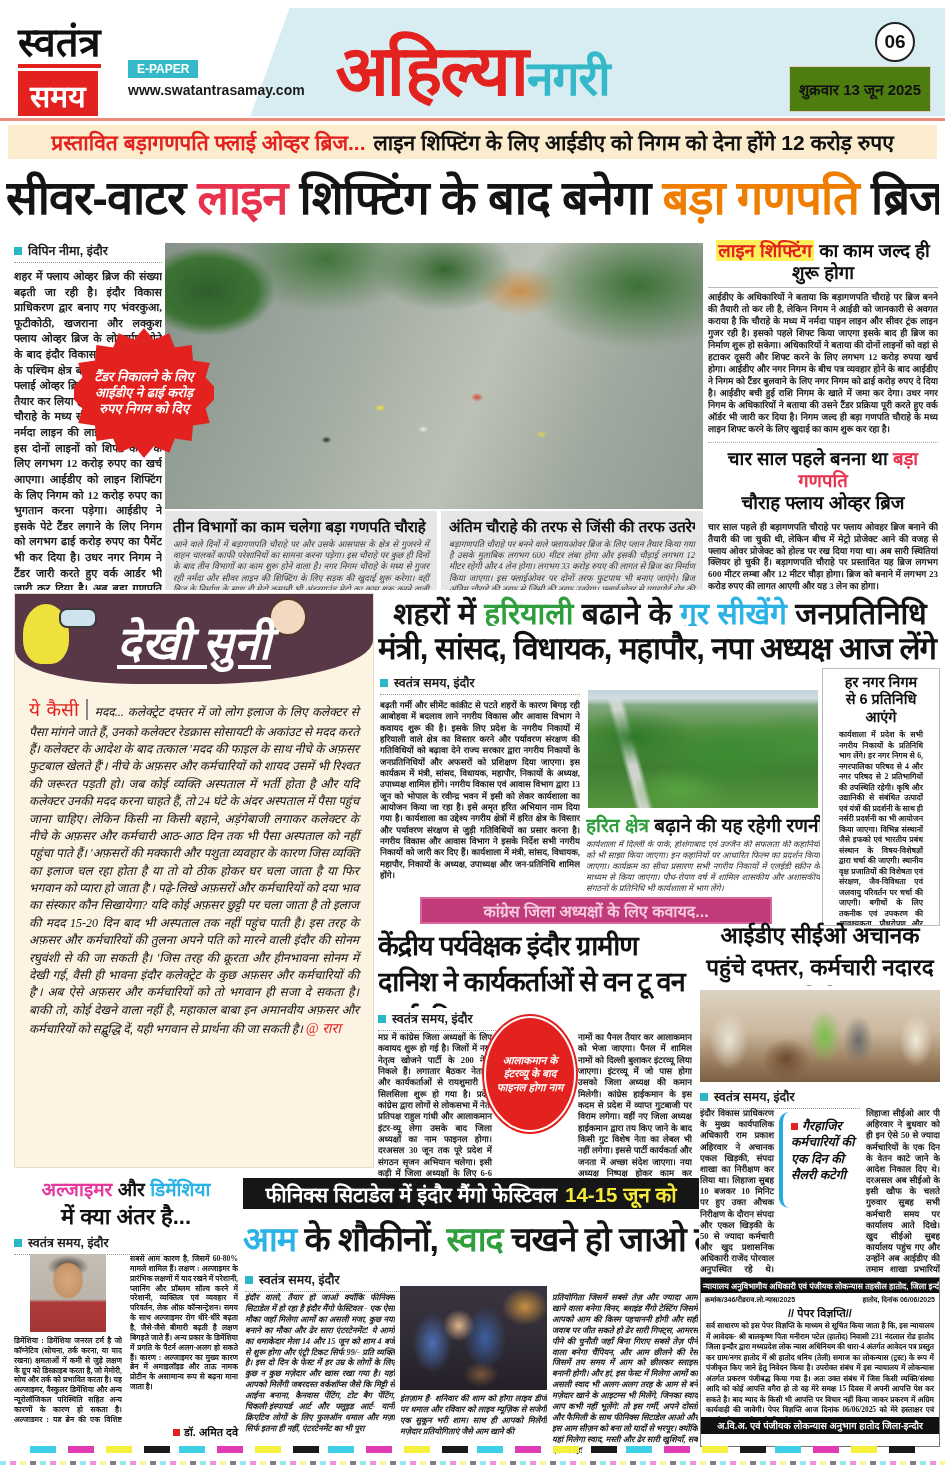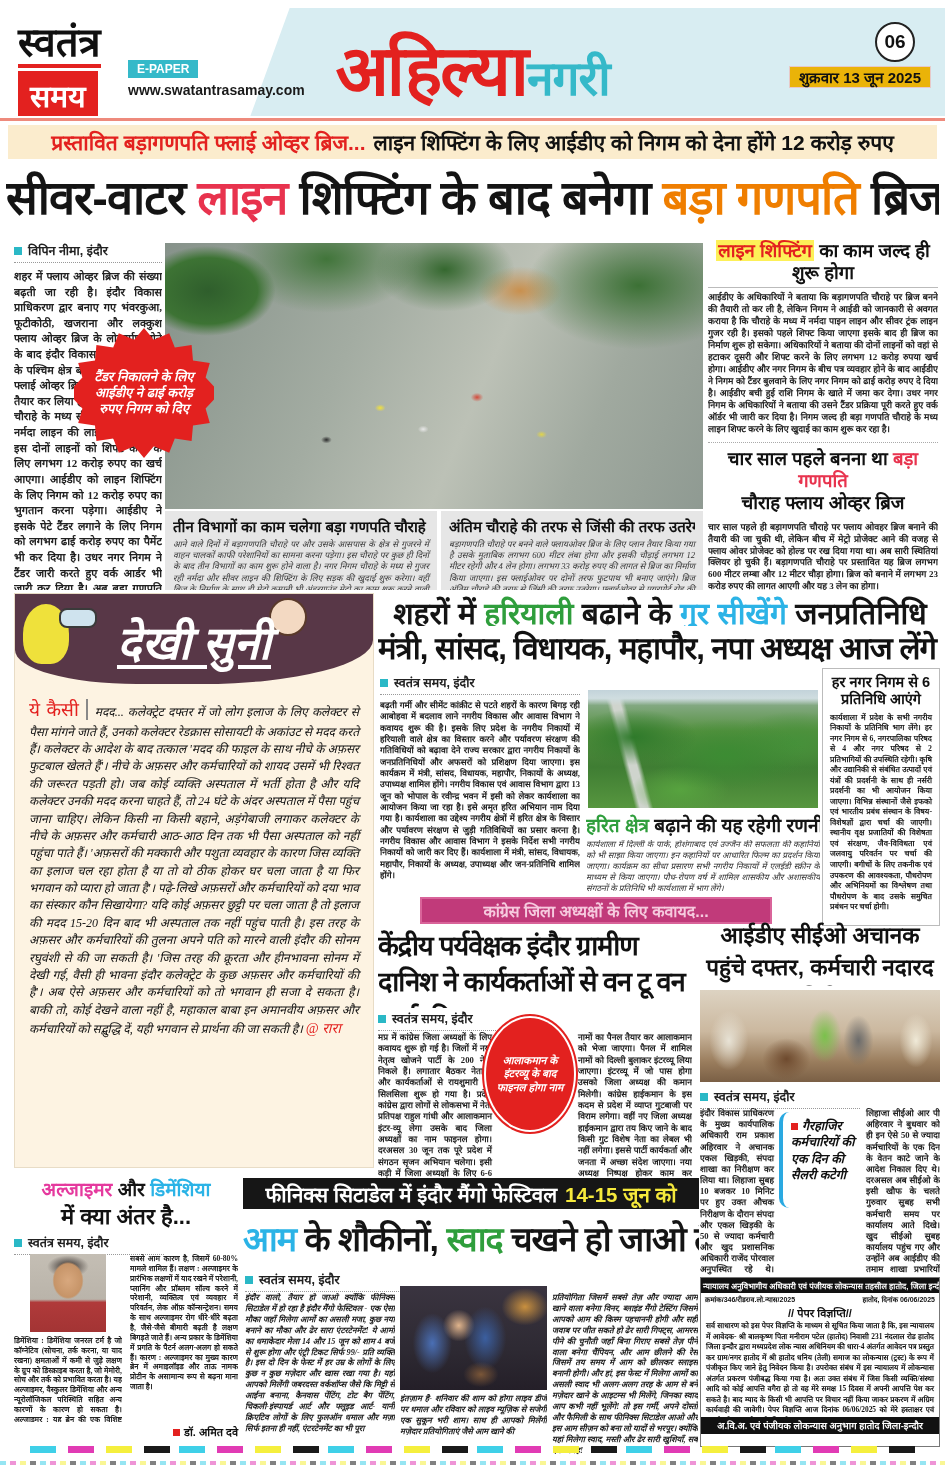--- a/index.html
+++ b/index.html
@@ -16,21 +16,21 @@
   .logo{top:14px;left:18px;line-height:1;}
   .logo .l1{font-size:40px;font-weight:bold;color:#101010;border-bottom:4px solid #e3211f;padding-bottom:2px;display:inline-block;}
   .logo .l2{display:block;margin-top:3px;background:#e3211f;color:#fff;font-weight:bold;font-size:30px;padding:11px 12px;width:fit-content;}
   .epaper{top:52px;left:128px;background:#35b9c9;color:#fff;font-weight:bold;font-size:12px;padding:2px 9px;}
   .website{top:74px;left:128px;font-weight:bold;font-size:14px;color:#1a1a1a;}
   .edition{top:12px;left:50%;transform:translateX(-50%);white-space:nowrap;}
   .edition .e1{font-size:70px;font-weight:bold;color:#e3211f;letter-spacing:-2px;}
   .edition .e2{font-size:48px;font-weight:bold;color:#35b9c9;letter-spacing:-1px;}
   .pagenum{top:14px;right:30px;width:36px;height:36px;border:2px solid #222;border-radius:50%;background:#fff;
            display:flex;align-items:center;justify-content:center;font-weight:bold;font-size:19px;}
-  .datebox{top:58px;right:14px;background:#eab308;border:1px solid #e6c9c9;padding:0 9px;font-weight:bold;font-size:15px;}
+  .datebox{top:58px;right:14px;background:#4d7c0f;border:1px solid #e6c9c9;padding:12px 9px;font-weight:bold;font-size:15px;}
   .red-rule{top:118px;left:0;right:0;height:0;border-top:3px solid #ee8a7c;}
 
   
   .kicker{top:125px;left:8px;right:8px;height:34px;background:#fbeccd;display:flex;align-items:center;justify-content:center;
           font-size:21px;font-weight:bold;white-space:nowrap;overflow:hidden;}
   .kicker .kr{color:#e3211f;margin-right:8px;}
   .main-headline{top:161px;left:6px;right:6px;height:74px;text-align:center;font-size:47px;font-weight:bold;
                  letter-spacing:-1px;white-space:nowrap;overflow:hidden;line-height:74px;}
   .c-red{color:#e8334e;} .c-orange{color:#ef7e00;} .c-black{color:#141414;}
 
@@ -97,21 +97,21 @@
     background:
       linear-gradient(180deg,#c3d3da 0%,#cfdde0 7%,rgba(0,0,0,0) 13%),
       radial-gradient(90px 40px at 20% 40%,#2f7a2b 0%,rgba(0,0,0,0) 70%),
       radial-gradient(110px 50px at 60% 55%,#3c8c33 0%,rgba(0,0,0,0) 72%),
       radial-gradient(90px 45px at 90% 45%,#46913a 0%,rgba(0,0,0,0) 70%),
       radial-gradient(70px 35px at 40% 85%,#57a33f 0%,rgba(0,0,0,0) 70%),
       linear-gradient(75deg,rgba(0,0,0,0) 18%,#cfd4cd 20%,#cfd4cd 23%,rgba(0,0,0,0) 25%),
       linear-gradient(180deg,#9db6a8 0%,#55913f 35%,#3f7d33 65%,#57963f 100%);}
   .green-cap-h{left:586px;top:812px;width:234px;height:26px;font-size:19px;font-weight:bold;white-space:nowrap;overflow:hidden;}
   .green-cap-b{left:586px;top:840px;width:234px;height:52px;font-size:8.4px;line-height:1.3;font-style:italic;color:#333;}
-  .sidebox{left:822px;top:668px;width:118px;height:258px;border:1px solid #bbb;box-sizing:border-box;padding:5px 7px;background:#fff;}
+  .sidebox{left:822px;top:668px;width:118px;height:258px;border:1px solid #bbb;box-sizing:border-box;padding:5px 16px;background:#fff;}
   .sidebox h4{margin:0 0 4px 0;text-align:center;font-size:14.5px;line-height:1.2;}
   .sidebox p{margin:0;font-size:7.8px;line-height:1.35;font-weight:bold;color:#222;}
 
   
   .cong-banner{left:420px;top:897px;width:352px;height:27px;background:#c13a7a;color:#f6cade;font-weight:bold;font-size:16px;
                display:flex;align-items:center;justify-content:center;white-space:nowrap;overflow:hidden;box-shadow:inset 0 0 0 2px #d9649a;}
   .cong-h{left:378px;top:928px;width:316px;height:80px;font-size:27px;font-weight:bold;line-height:1.35;letter-spacing:-1px;overflow:hidden;}
   .cong-byline{left:378px;top:1010px;width:180px;}
   .cong-body{left:378px;top:1032px;width:314px;height:150px;column-count:2;column-gap:86px;
              font-size:8.6px;line-height:1.32;font-weight:bold;color:#222;}

